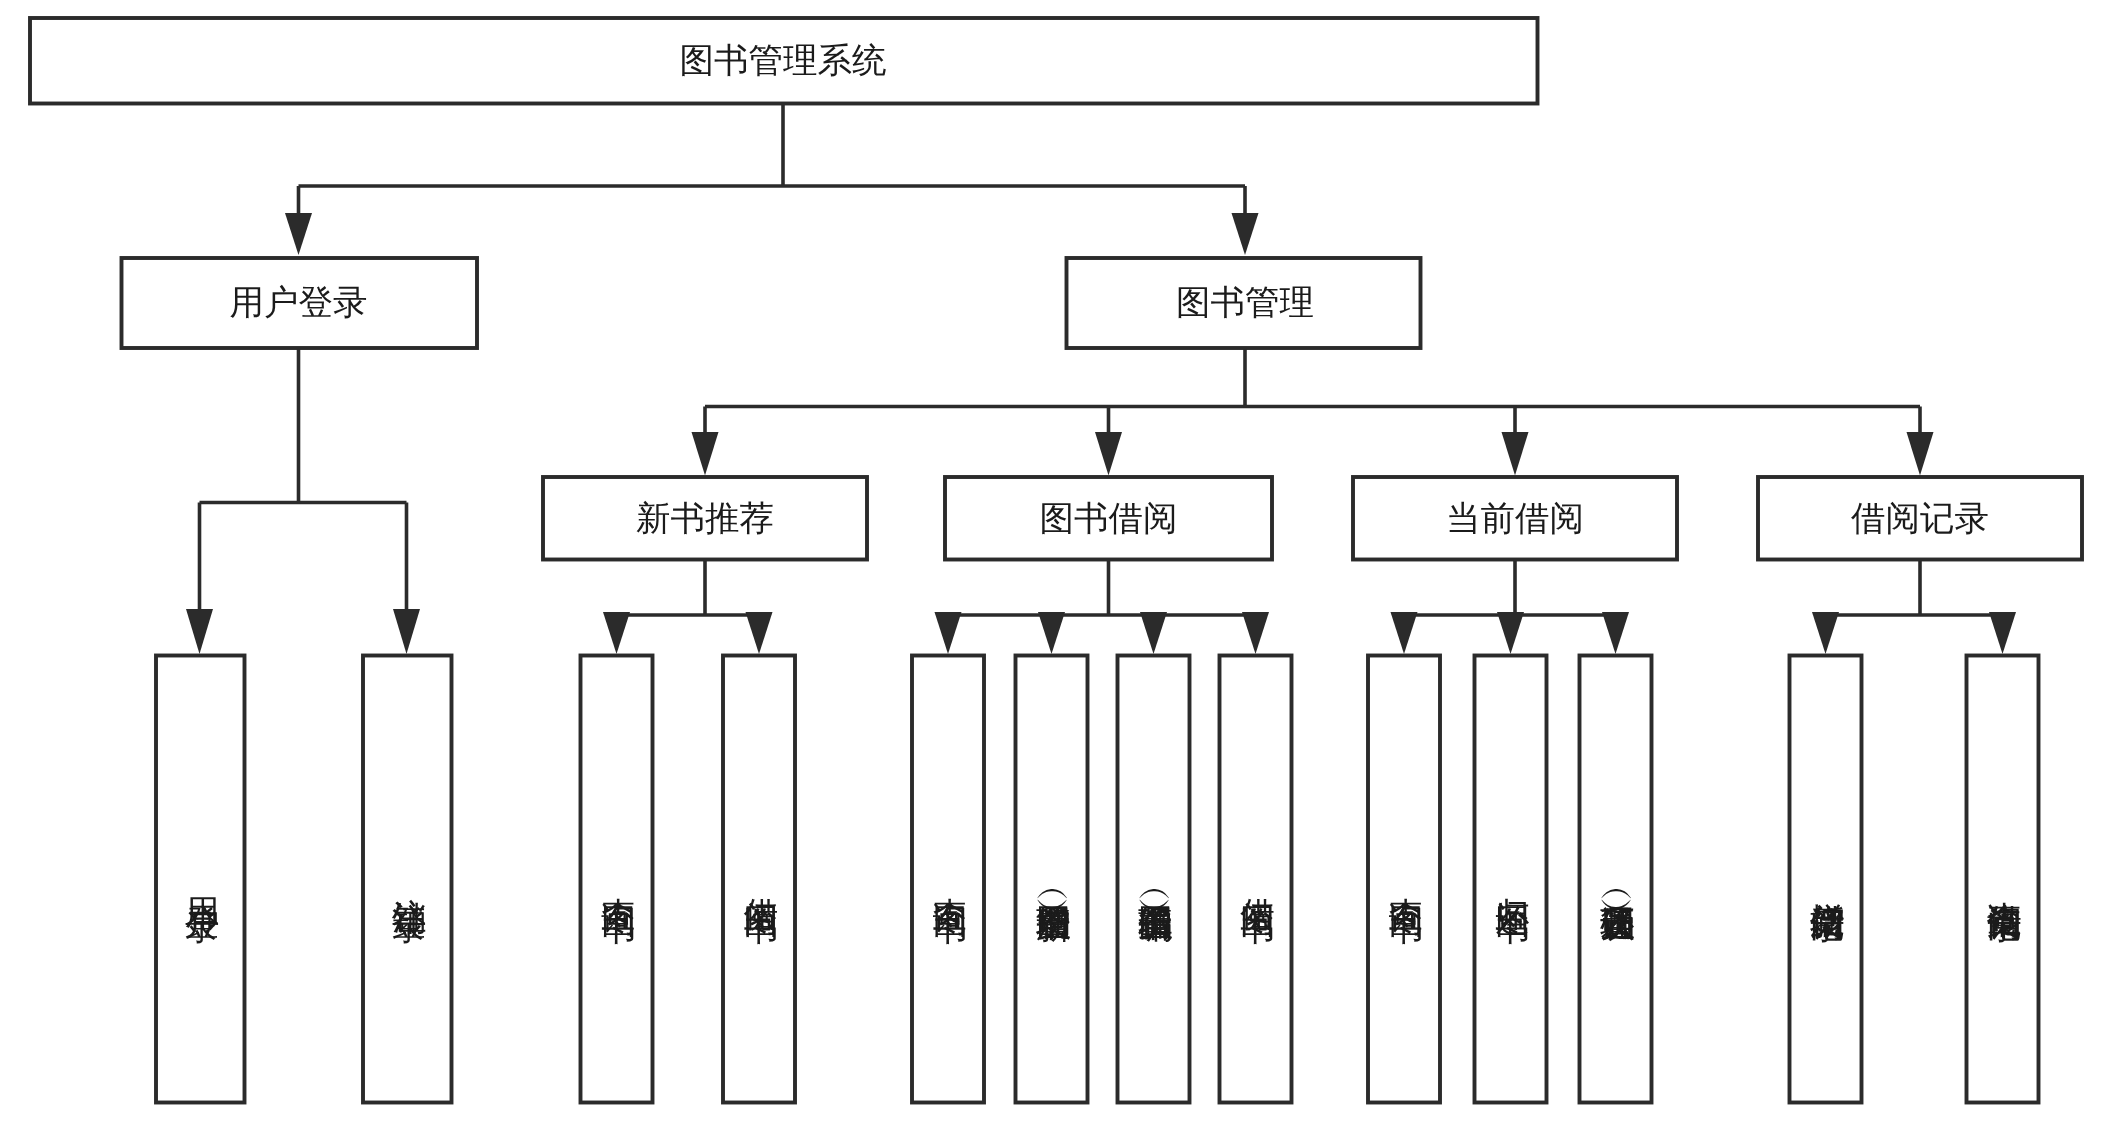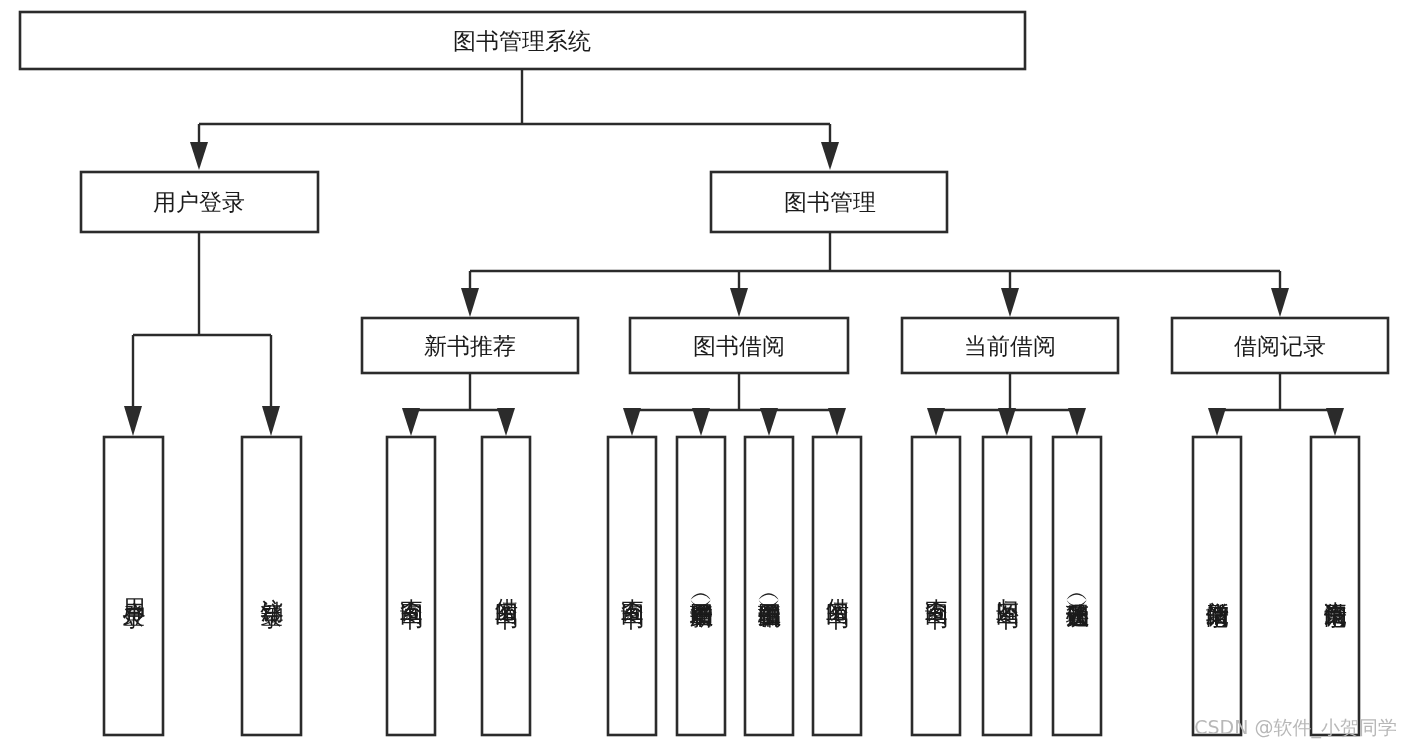--- a/index.html
+++ b/index.html
@@ -194,15 +194,14 @@
   <div class="vert-label" style="left:912px; top:437px; width:48px; height:298px;">查询图书</div>
 
   <div class="vert-label" style="left:983px; top:437px; width:48px; height:298px;">归还图书</div>
 
   <div class="vert-label" style="left:1053px; top:437px; width:48px; height:298px; letter-spacing:0px;">确认归还（管理员）</div>
 
   <div class="vert-label" style="left:1193px; top:437px; width:48px; height:298px; letter-spacing:1px;">新增借阅记录</div>
 
   <div class="vert-label" style="left:1311px; top:437px; width:48px; height:298px; letter-spacing:1px;">查询借阅记录</div>
 
-  <div class="watermark">CSDN @软件_小贺同学</div>
 
 </div>
 
 </body></html>

